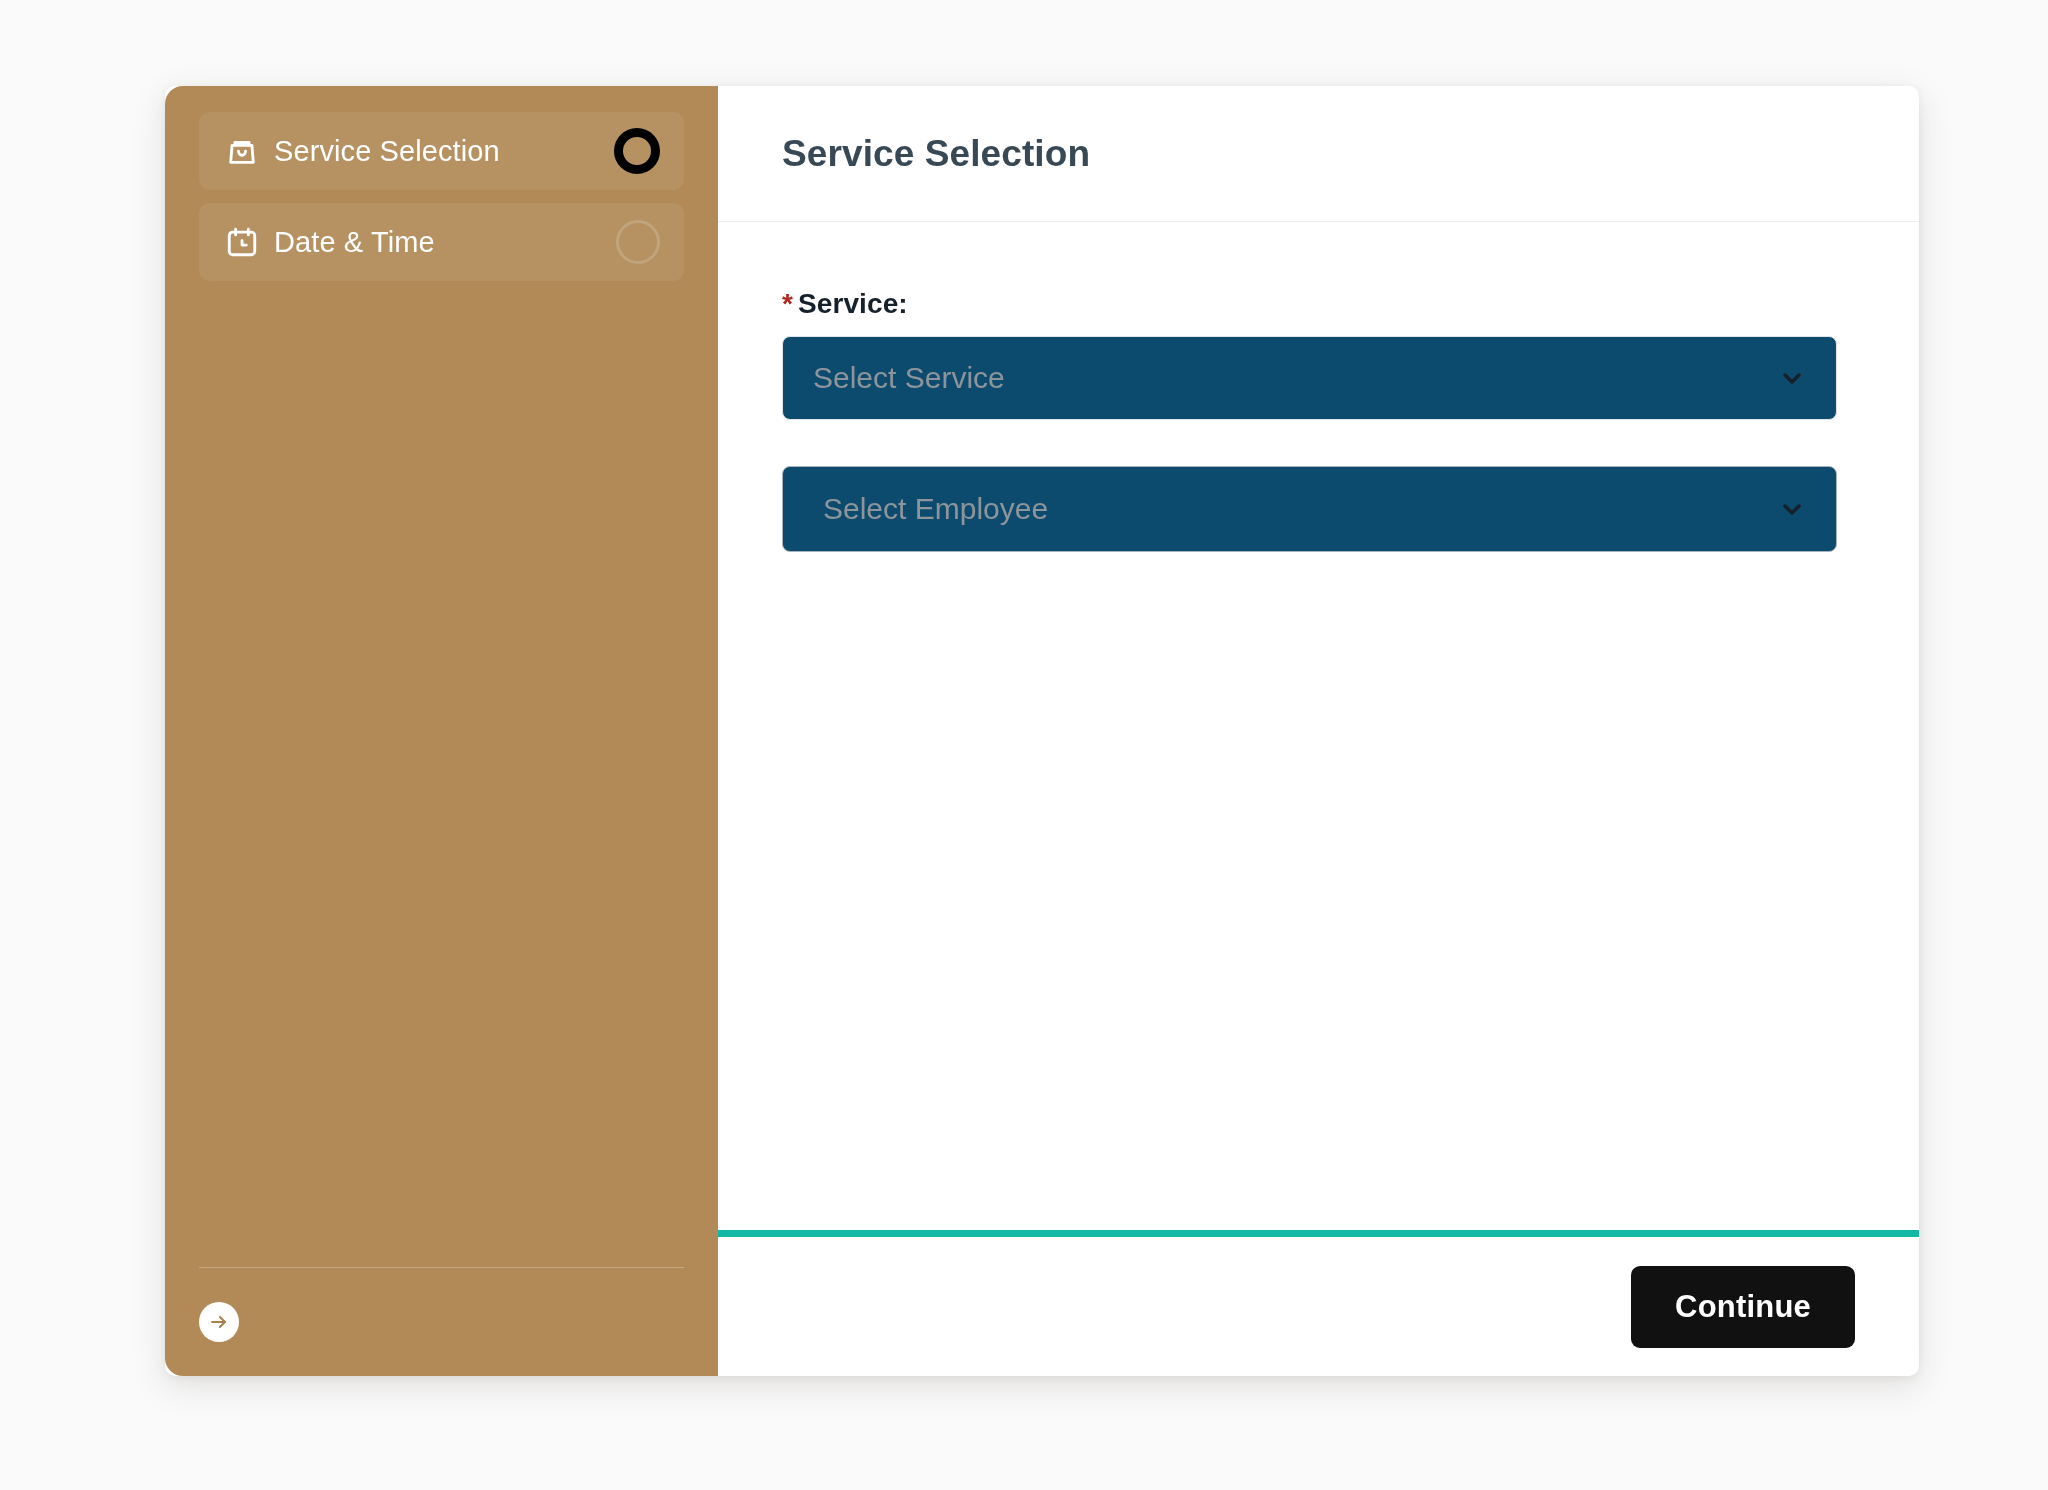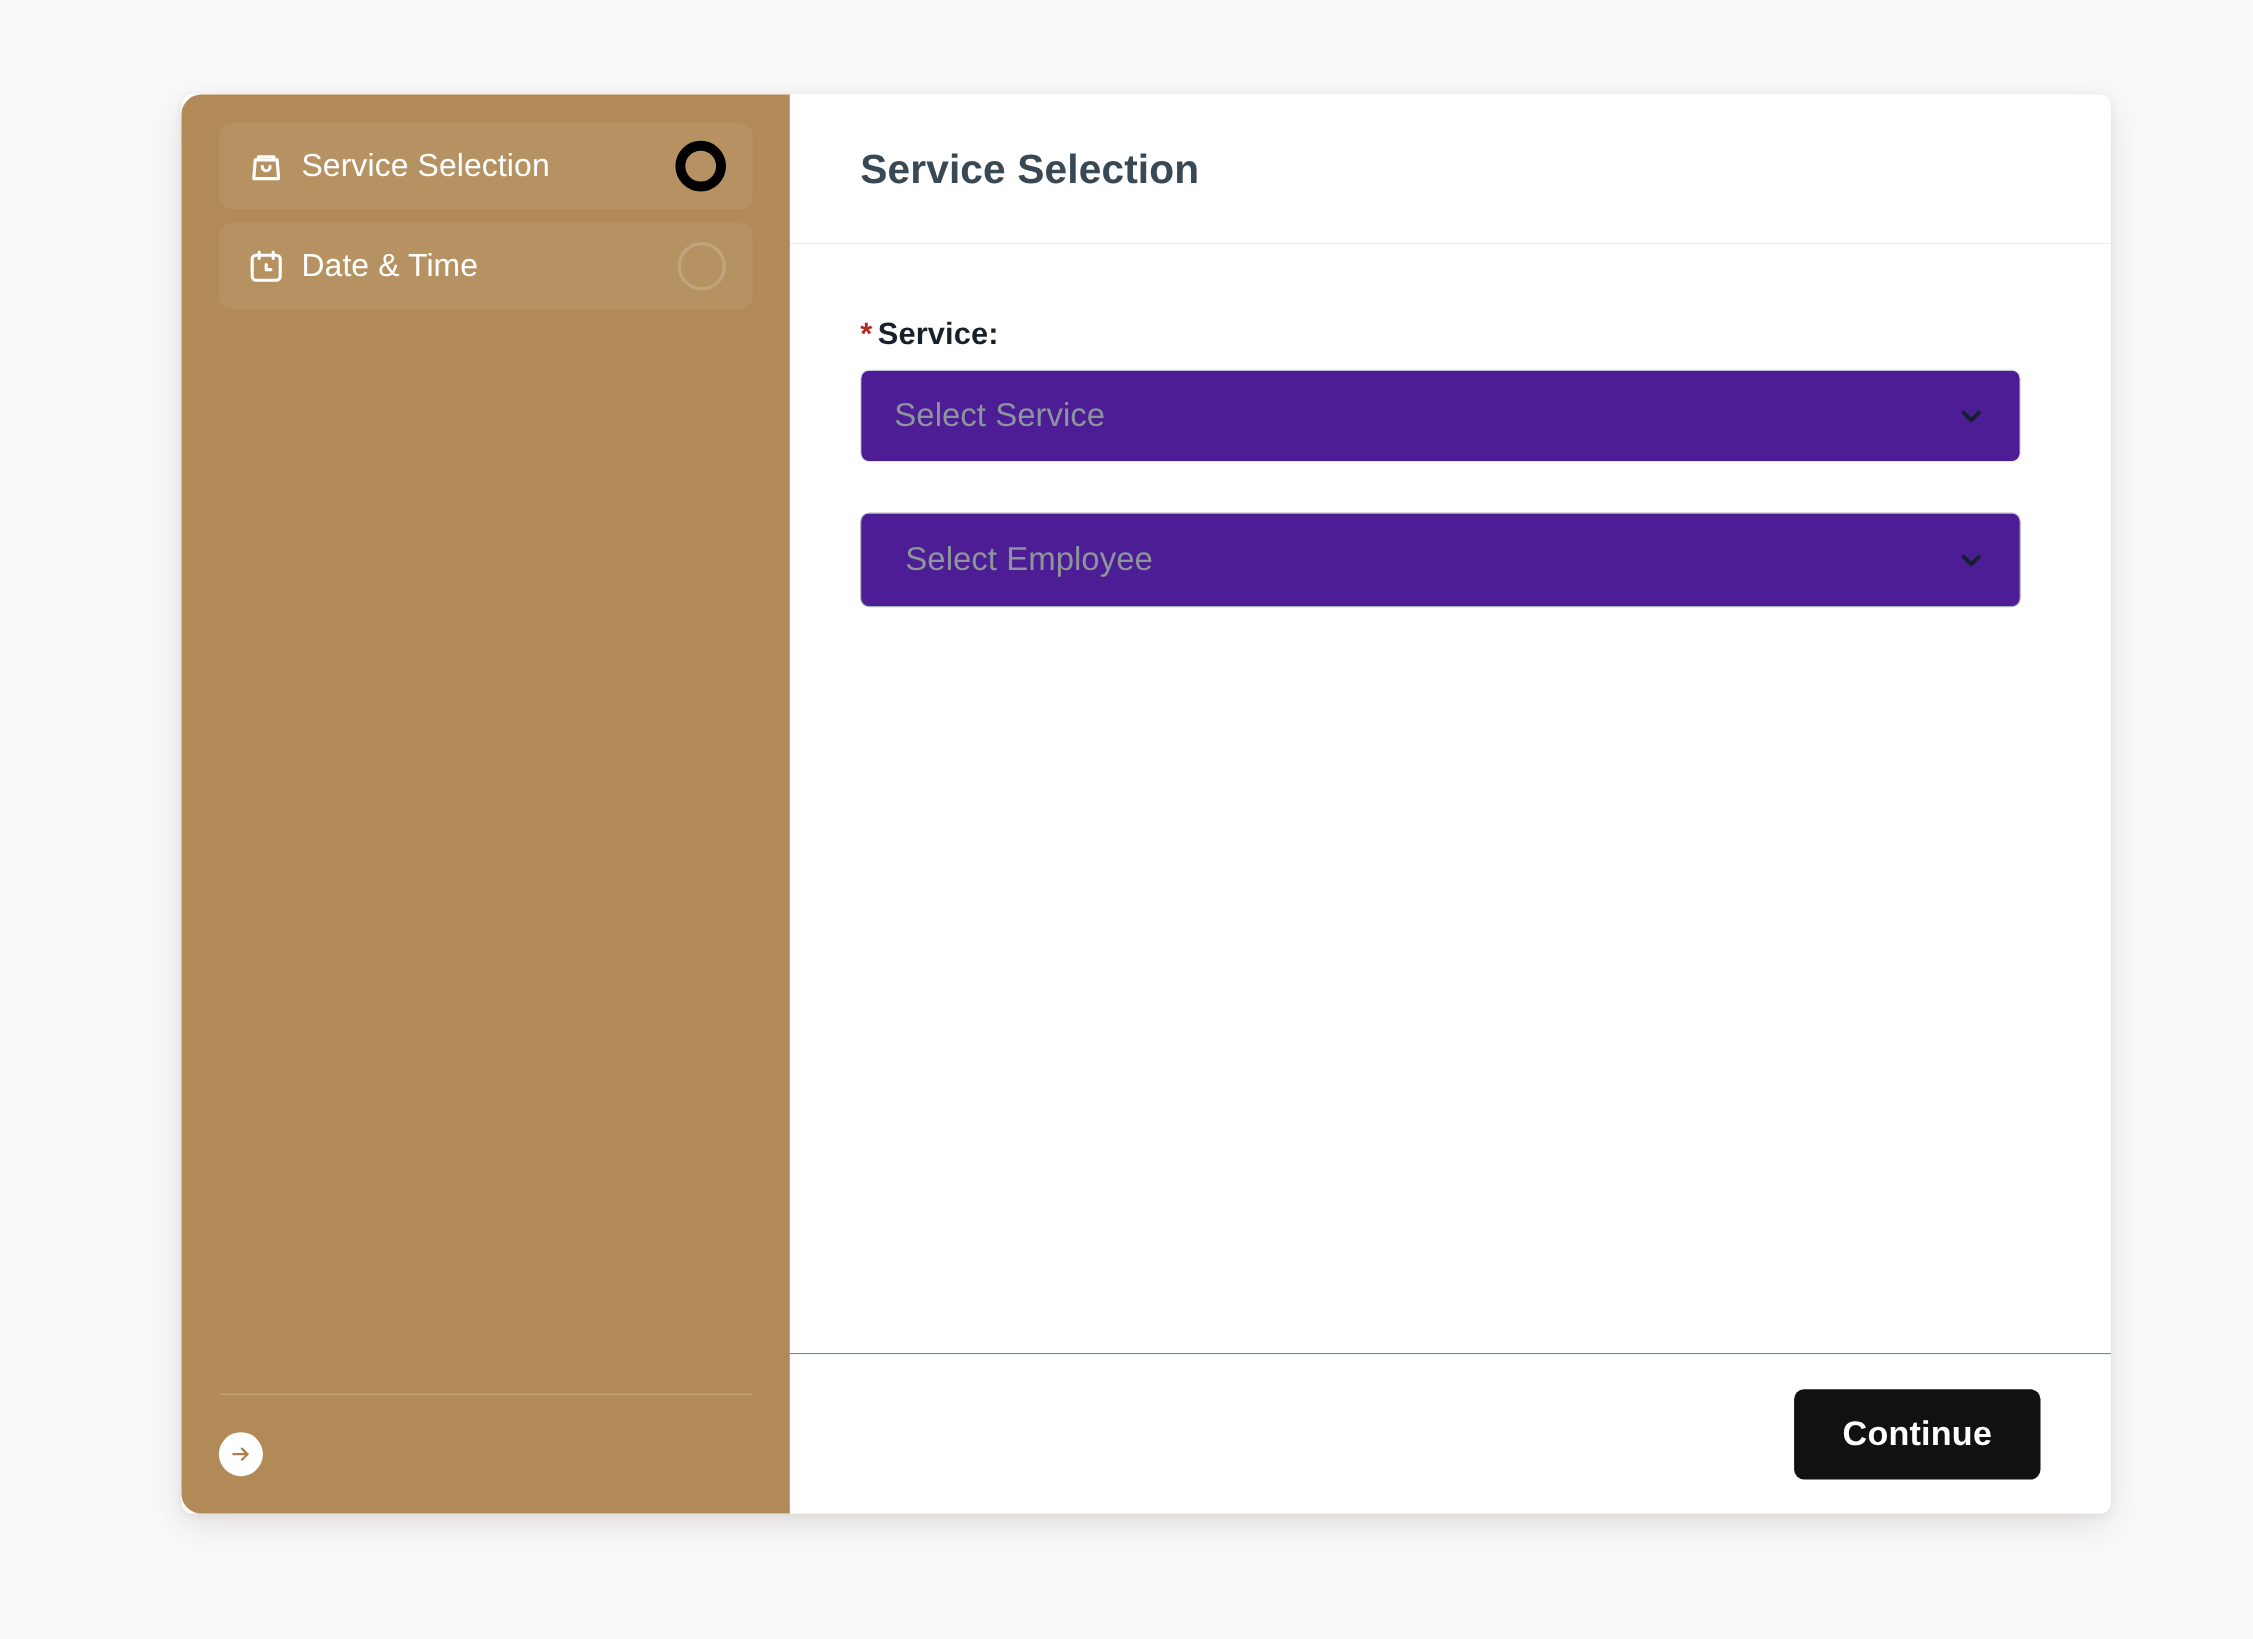--- a/index.html
+++ b/index.html
@@ -162,21 +162,21 @@
     color: #b02a23;
     font-weight: 700;
     margin-right: 5px;
   }
   .select-box {
     position: relative;
     width: 1055px;
     height: 84px;
     border: 1px solid #e2e5e7;
     border-radius: 8px;
-    background: #4c1d95;
+    background: #0c4a6e;
     display: flex;
     align-items: center;
     padding: 0 30px;
     box-sizing: border-box;
     cursor: pointer;
   }
   .select-box.focus {
     border: 1px solid #aab3ba;
     height: 86px;
     padding-left: 40px;
@@ -192,21 +192,21 @@
     flex: 0 0 auto;
     color: #16212c;
     display: flex;
     align-items: center;
   }
   .select-chevron svg { display: block; }
 
   .main-footer {
     flex: 0 0 146px;
     height: 146px;
-    border-top: 1px solid #14b8a6;
+    border-top: 7px solid #14b8a6;
     display: flex;
     align-items: center;
     justify-content: flex-end;
     padding: 0 64px;
     box-sizing: border-box;
   }
   .continue-btn {
     background: #111111;
     color: #ffffff;
     font-size: 31px;

